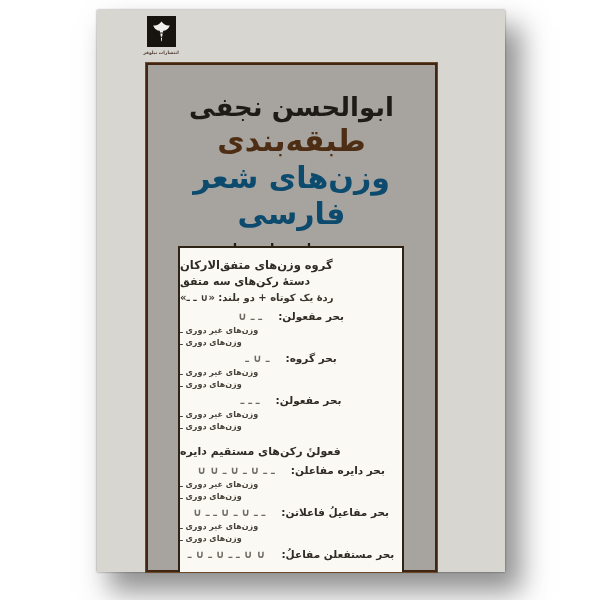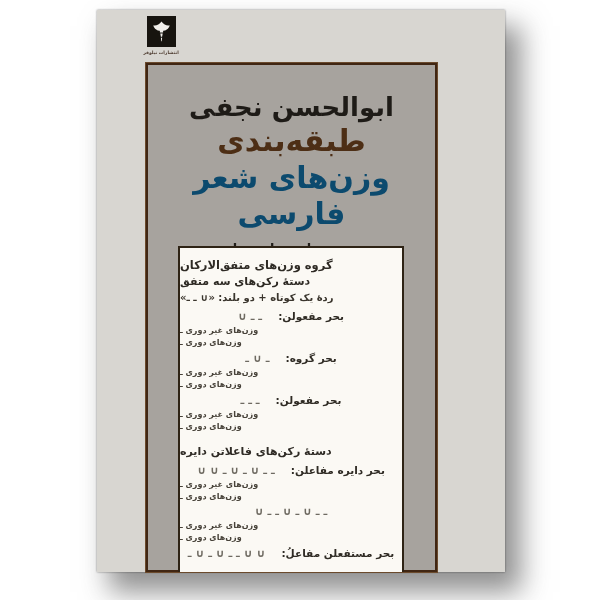--- a/index.html
+++ b/index.html
@@ -106,30 +106,31 @@
 
         <div class="meter-row">
           <span class="meter-name">بحر مفعولن:</span>
           <span class="meter-pattern">ـ ـ ـ</span>
         </div>
         <div class="s-sub first">وزن‌های غیر دوری ـ</div>
         <div class="s-sub">وزن‌های دوری ـ</div>
 
         <div class="group-gap"></div>
 
-        <div class="s-subheading">دستهٔ رکن‌های فاعلاتن دایره</div>
+        <div class="s-subheading">فعولنٔ رکن‌های مستقیم دایره</div>
 
         <div class="meter-row">
           <span class="meter-name">بحر دایره مفاعلن:</span>
           <span class="meter-pattern">∪ ∪ ـ ـ ∪ ـ ∪ ـ</span>
         </div>
         <div class="s-sub first">وزن‌های غیر دوری ـ</div>
         <div class="s-sub">وزن‌های دوری ـ</div>
 
         <div class="meter-row">
+          <span class="meter-name">بحر مفاعیلُ فاعلاتن:</span>
           <span class="meter-pattern">∪ ـ ـ ∪ ـ ∪ ـ ـ</span>
         </div>
         <div class="s-sub first">وزن‌های غیر دوری ـ</div>
         <div class="s-sub">وزن‌های دوری ـ</div>
 
         <div class="meter-row">
           <span class="meter-name">بحر مستفعلن مفاعلُ:</span>
           <span class="meter-pattern">ـ ـ ∪ ـ ∪ ـ ∪ ∪</span>
         </div>
 

